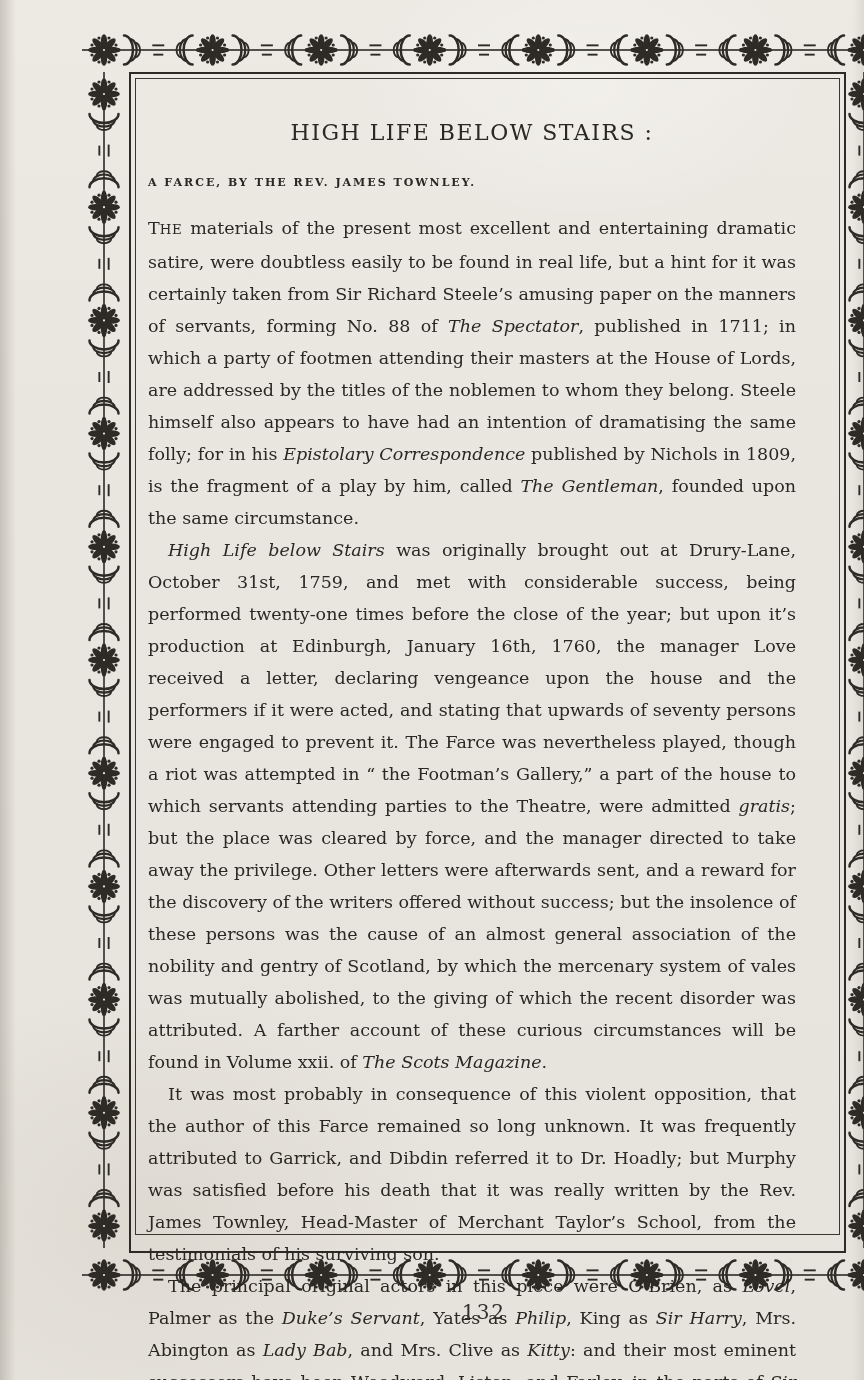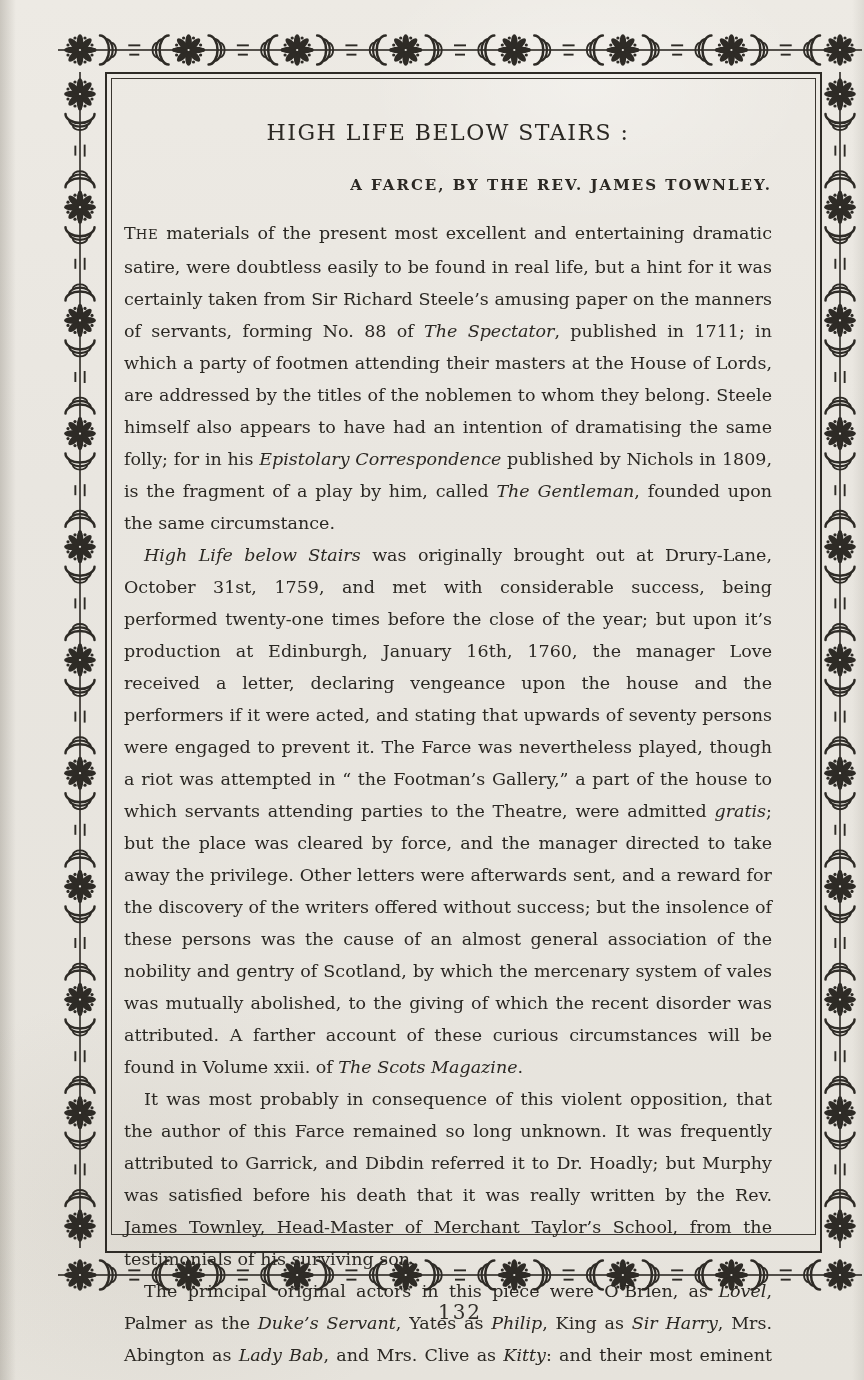--- a/index.html
+++ b/index.html
@@ -7,37 +7,37 @@
     width:864px;height:1380px;position:relative;overflow:hidden;
     font-family:"DejaVu Serif", serif;
     color:#2b2823;
     background:
       radial-gradient(ellipse 320px 200px at 68% 6%, rgba(255,255,255,0.30), rgba(255,255,255,0) 70%),
       radial-gradient(ellipse 420px 320px at 18% 88%, rgba(140,130,112,0.10), rgba(140,130,112,0) 70%),
       linear-gradient(90deg, rgba(110,104,92,0.28) 0px, rgba(110,104,92,0) 16px),
       linear-gradient(270deg, rgba(110,104,92,0.12) 0px, rgba(110,104,92,0) 12px),
       linear-gradient(180deg, #edeae4 0%, #e9e6e0 35%, #e6e3dc 100%);
   }
-  .page{position:absolute;inset:0;}
+  .page{position:absolute;inset:0;margin-left:24px;}
   .orn{position:absolute;line-height:0;}
   .orn-top{left:58px;top:28px;width:804px;height:44px;}
   .orn-bottom{left:58px;top:1253px;width:804px;height:44px;}
   .orn-left{left:58px;top:72px;width:44px;height:1176px;}
   .orn-right{left:818px;top:72px;width:44px;height:1176px;}
   .frame-outer{position:absolute;left:105px;top:72px;width:717px;height:1181px;
     border:2px solid #2e2b26;box-sizing:border-box;}
   .frame-inner{position:absolute;left:111px;top:78px;width:705px;height:1157px;
     border:1px solid #3a3630;box-sizing:border-box;}
   .text-block{position:absolute;left:124px;top:72px;width:648px;}
   .title{
     text-align:center;font-size:22px;font-weight:normal;
     letter-spacing:1.5px;margin-top:48px;white-space:nowrap;
   }
   .subtitle{
-    text-align:right;font-size:15px;font-weight:bold;
+    text-align:left;font-size:11px;font-weight:bold;
     letter-spacing:2px;margin-top:31px;white-space:nowrap;
   }
   .body-copy{
     margin-top:23px;font-size:17.5px;line-height:32px;
     text-align:justify;text-justify:inter-word;
   }
   .body-copy p.para{margin:0;}
   .body-copy p.para.ind{text-indent:20px;}
   .i{font-style:italic;}
   .sc{font-size:0.76em;letter-spacing:0.6px;}

